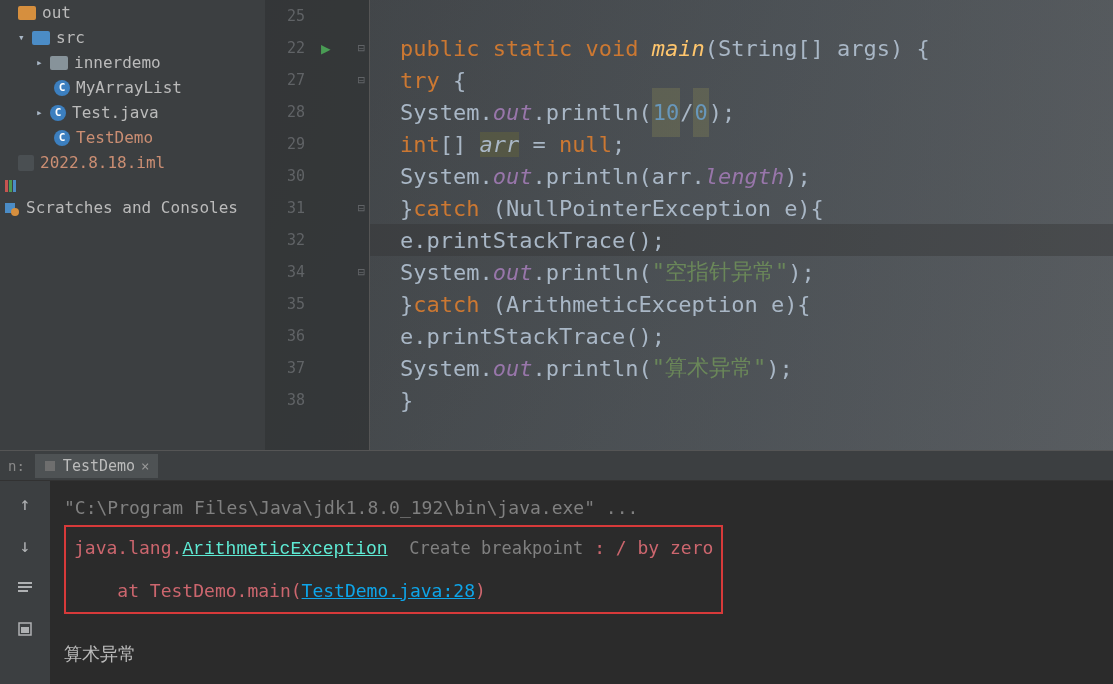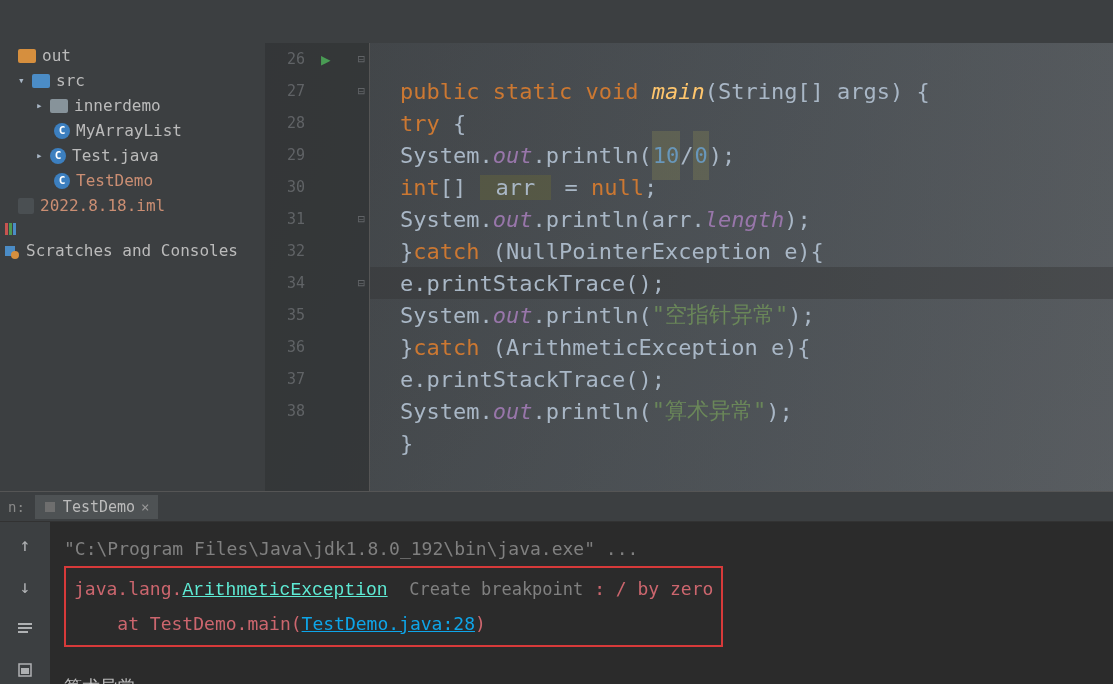--- a/index.html
+++ b/index.html
@@ -9,21 +9,20 @@
   color: #a9b7c6;
   width: 1113px;
   height: 684px;
   overflow: hidden;
   display: flex;
   flex-direction: column;
 }
 .main-area {
   display: flex;
   height: 450px;
-  margin-top: 43px;
 }
 .sidebar {
   width: 265px;
   background: #3c3f41;
   font-size: 16px;
   padding-top: 0px;
 }
 .tree-item {
   display: flex;
   align-items: center;
@@ -137,21 +136,21 @@
   background: rgba(50,50,50,0.4);
 }
 .kw { color: #cc7832; }
 .str { color: #6a8759; }
 .field { color: #9876aa; font-style: italic; }
 .num { color: #6897bb; }
 .method { color: #ffc66d; font-style: italic; }
 .type { color: #a9b7c6; }
 .punct { color: #a9b7c6; }
 .highlight-box { background: rgba(125,125,85,0.4); padding: 12px 1px; }
-.highlight-var { background: rgba(100,100,60,0.5); padding: 0 16px; }
+.highlight-var { background: rgba(100,100,60,0.5); padding: 0 0; font-style: italic; }
 
 .bottom-panel {
   flex: 1;
   display: flex;
   flex-direction: column;
   background: #2b2b2b;
   border-top: 1px solid #555;
 }
 .run-tab-bar {
   height: 30px;
@@ -200,21 +199,21 @@
   font-family: 'Consolas', monospace;
   line-height: 34px;
 }
 .console-line { white-space: pre; }
 .err-box {
   border: 2px solid #d73a3a;
   padding: 4px 8px;
   display: inline-block;
 }
 .cmd { color: #808080; }
-.err-red { color: #cc666e; }
+.err-red { color: #cc666e; margin-top: 8px; }
 .ex-link { color: #5eead4; text-decoration: underline; font-family: Liberation Mono, monospace; }
 .breakpoint-hint { color: #808080; font-size: 17px; }
 .file-link { color: #0ea5e9; text-decoration: underline; }
 .out-text { color: #bbbbbb; margin-top: 23px; }
 </style>
 </head>
 <body>
 
 <div class="main-area">
   <div class="sidebar">
@@ -266,21 +265,24 @@
           </svg>
       </span>
       <span class="txt-normal">Scratches and Consoles</span>
     </div>
   </div>
 
   <div class="editor">
     <div class="editor-bg"></div>
     <div class="gutter">
       <div class="gutter-line">
-          <span class="line-num">26</span>
+          <span class="line-num">25</span>
+        </div>
+      <div class="gutter-line">
+          <span class="line-num">22</span>
           <span class="run-arrow">▶</span>
           <span class="fold-marker">⊟</span>
         </div>
       <div class="gutter-line">
           <span class="line-num">27</span>
           <span class="fold-marker">⊟</span>
         </div>
       <div class="gutter-line">
           <span class="line-num">28</span>
         </div>

